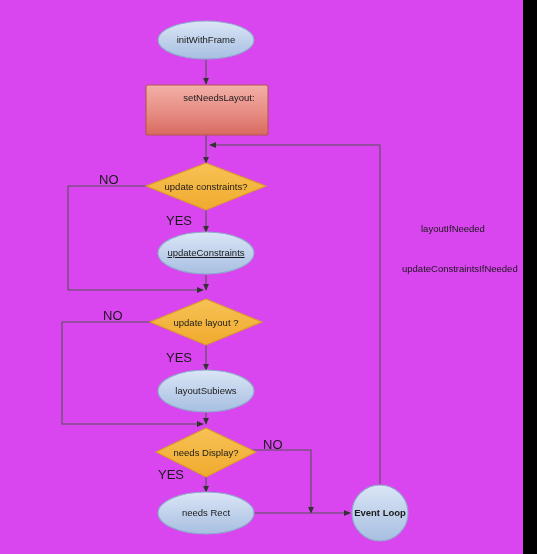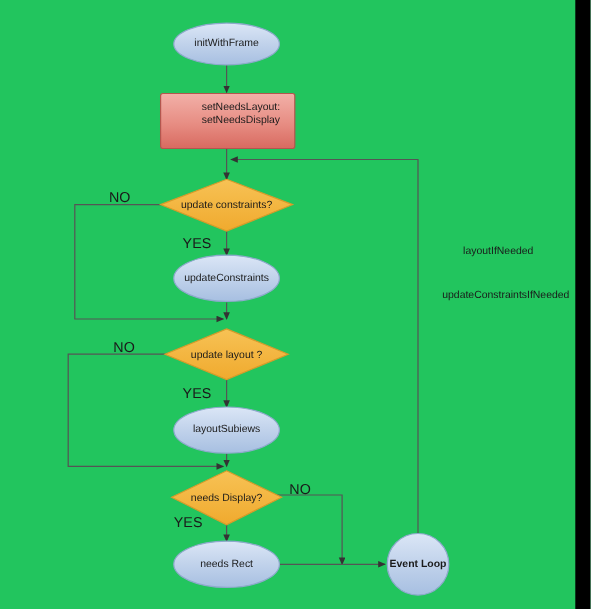--- a/index.html
+++ b/index.html
@@ -12,21 +12,21 @@
     height: 554px;
     font-family: "Liberation Sans", sans-serif;
     overflow: hidden;
     position: relative;
   }
   #canvas {
     position: absolute;
     left: 0; top: 0;
     width: 537px;
     height: 554px;
-    background: #22c55e;
+    background: #d946ef;
   }
   #right-band {
     position: absolute;
     left: 523px; top: 0;
     width: 14px;
     height: 554px;
     background: #000000;
   }
   svg.layer {
     position: absolute;
@@ -128,26 +128,25 @@
 
     <ellipse cx="206" cy="513" rx="48" ry="21" fill="url(#ellipseGrad)" stroke="#8ea9cc" stroke-width="1.1"></ellipse>
 
     <circle cx="380" cy="513" r="28" fill="url(#ellipseGrad)" stroke="#8ea9cc" stroke-width="1.1"></circle>
   </svg>
 
   <div class="node-label" style="left:146px; top:34px; width:120px;">initWithFrame</div>
 
   <div class="node-label multiline" style="left:146px; top:92px; width:146px;">
     <div>setNeedsLayout:</div>
-    <div>setNeedsDisplay</div>
   </div>
 
   <div class="node-label" style="left:146px; top:181px; width:120px;">update constraints?</div>
 
-  <div class="node-label" style="left:146px; top:247px; width:120px;">updateConstraints</div>
+  <div class="node-label" style="left:146px; top:247px; width:120px;text-decoration:underline;">updateConstraints</div>
 
   <div class="node-label" style="left:146px; top:317px; width:120px;">update layout ?</div>
 
   <div class="node-label" style="left:146px; top:385px; width:120px;">layoutSubiews</div>
 
   <div class="node-label" style="left:146px; top:447px; width:120px;">needs Display?</div>
 
   <div class="node-label" style="left:146px; top:507px; width:120px;">needs Rect</div>
 
   <div class="node-label" style="left:330px; top:507px; width:100px;font-weight:bold;">Event Loop</div>

